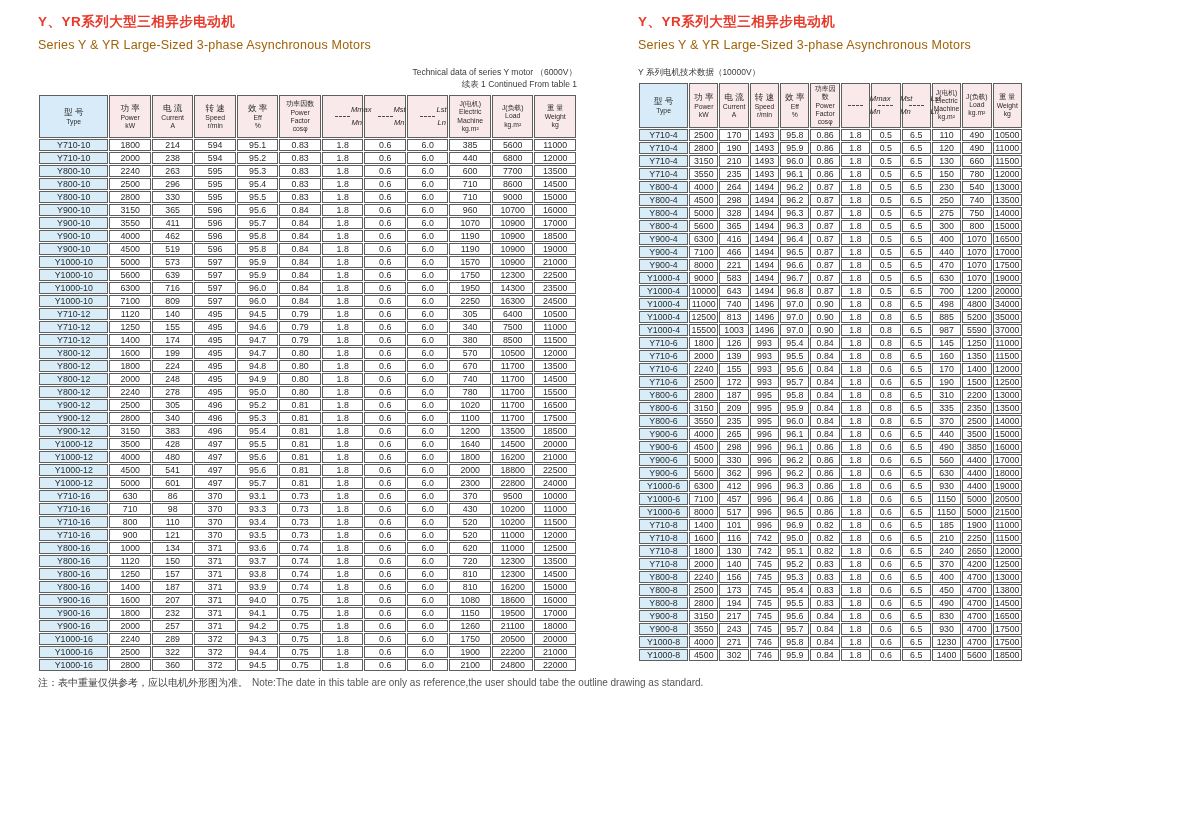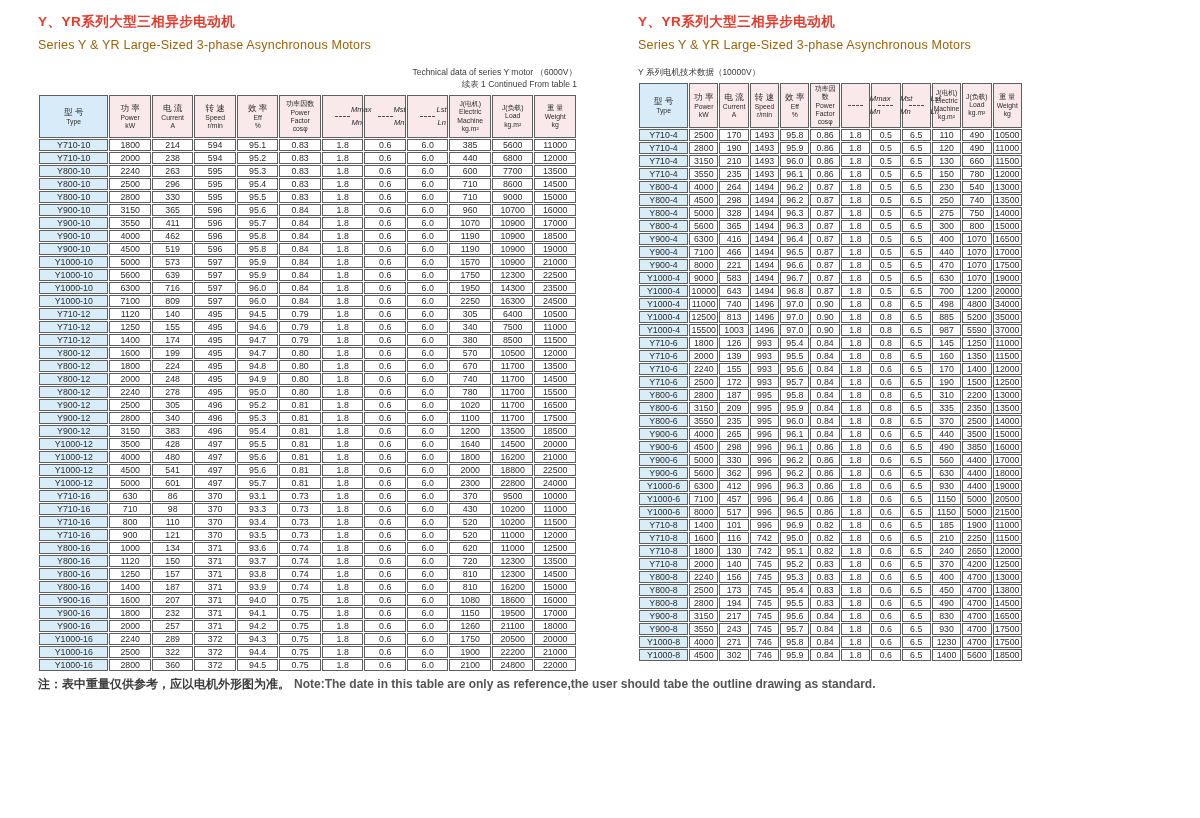--- a/index.html
+++ b/index.html
@@ -35,21 +35,21 @@
   th.type-col { background: #d7ecf8; }
   td { height: 12px; font-size: 8.8px; padding: 0; background: #ffffff; color: #2b2b2b; }
   td.type-col { background: #d9edf8; }
   .h-cn { display: block; font-size: 8.6px; color: #2b2b2b; line-height: 1.25; }
   .h-cn-sm { display: block; font-size: 7px; color: #2b2b2b; line-height: 1.2; }
   .h-en { display: block; font-size: 6.8px; color: #2b2b2b; line-height: 1.18; }
   .h-frac-top, .h-frac-bot {
     display: block; font-size: 7.6px; font-style: italic; line-height: 1.3; color: #2b2b2b; padding-left: 28px;
   }
   .h-frac-line { display: block; width: 15px; margin: 1px auto; border-top: 1px dashed #4c4c4c; }
-  .footnote { margin-top: 4px; font-size: 12px; color: #3c3c3c; white-space: nowrap; font-weight: bold; }
+  .footnote { margin-top: 4px; font-size: 10px; color: #3c3c3c; white-space: nowrap; }
   .footnote .en { color: #555; margin-left: 4px; }
 </style>
 </head>
 <body>
 
 <div class="page">
 
   <section class="panel">
     <h1 class="title-cn">Y、YR系列大型三相异步电动机</h1>
     <h2 class="title-en">Series Y &amp; YR Large-Sized  3-phase Asynchronous Motors</h2>

